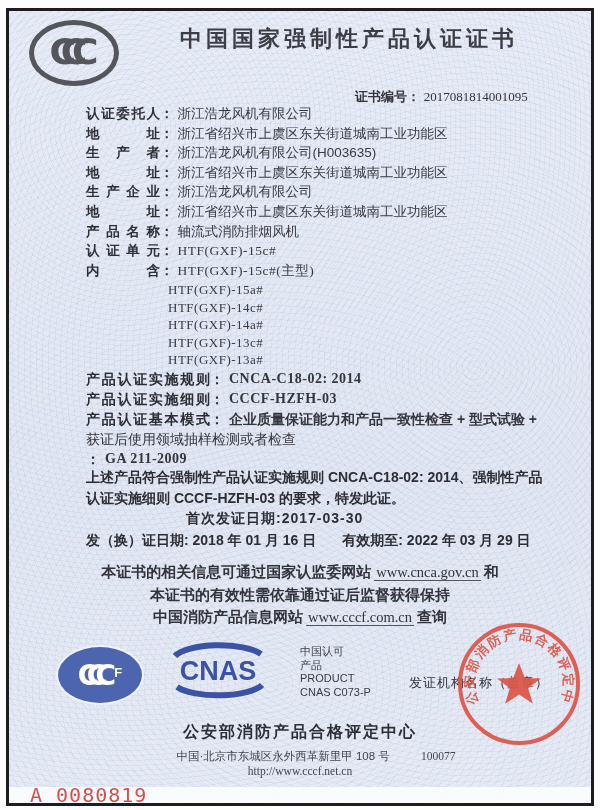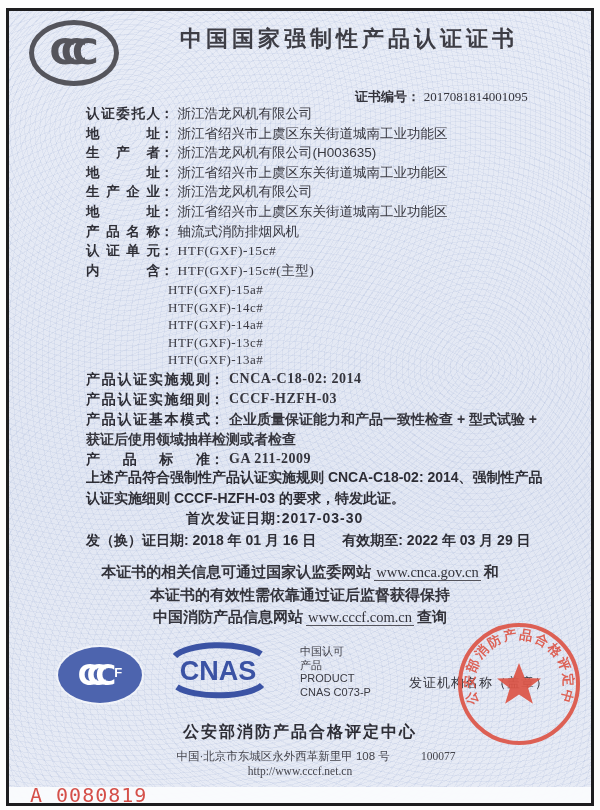--- a/index.html
+++ b/index.html
@@ -63,21 +63,21 @@
   .models { position:absolute; left:159px; top:270px; font-size:13px; line-height:17.6px; color:#393941; }
   
   .rules { position:absolute; left:77px; top:358px; width:470px; font-size:14px; }
   .rrow { display:flex; line-height:20px; white-space:nowrap; }
   .rrow .lbl {
     display:inline-block; width:124px; font-weight:bold; color:#2c2c34;
     text-align:justify; text-align-last:justify;
   }
   .rrow .colon { font-weight:bold; margin-right:5px; color:#2c2c34; }
   .rrow .val { font-weight:700; color:#35353d; }
-  .cont-line { line-height:20px; font-weight:700; color:#35353d; }
+  .cont-line { line-height:20px; font-weight:400; color:#35353d; }
   
   .declaration { position:absolute; left:77px; top:456px; width:475px; font-size:14px; font-weight:bold; color:#2d2d35; }
   .declaration .dline { line-height:20.5px; }
   .first-issue { margin-left:100px; line-height:21px; letter-spacing:1px; }
   .reissue-row { line-height:22px; display:flex; }
   .reissue-row .gap { width:26px; }
   
   .notice { position:absolute; left:0; right:0; top:550px; text-align:center; font-size:15px; font-weight:600; color:#33333b; }
   .notice .nline { line-height:22.5px; }
   .notice .u {
@@ -191,21 +191,20 @@
         <span class="colon">：</span>
       <span class="val code">CCCF-HZFH-03</span>
     </div>
     <div class="rrow">
       <span class="lbl">产品认证基本模式</span>
         <span class="colon">：</span>
       <span class="val">企业质量保证能力和产品一致性检查 + 型式试验 +</span>
     </div>
     <div class="cont-line">获证后使用领域抽样检测或者检查</div>
     <div class="rrow">
-      <span class="lbl">产品标准</span>
         <span class="colon">：</span>
       <span class="val code">GA 211-2009</span>
     </div>
   </div>
 
   <div class="declaration">
     <div class="dline">上述产品符合强制性产品认证实施规则 CNCA-C18-02: 2014、强制性产品</div>
     <div class="dline">认证实施细则 CCCF-HZFH-03 的要求，特发此证。</div>
     <div class="dline first-issue">首次发证日期:2017-03-30</div>
     <div class="reissue-row">

